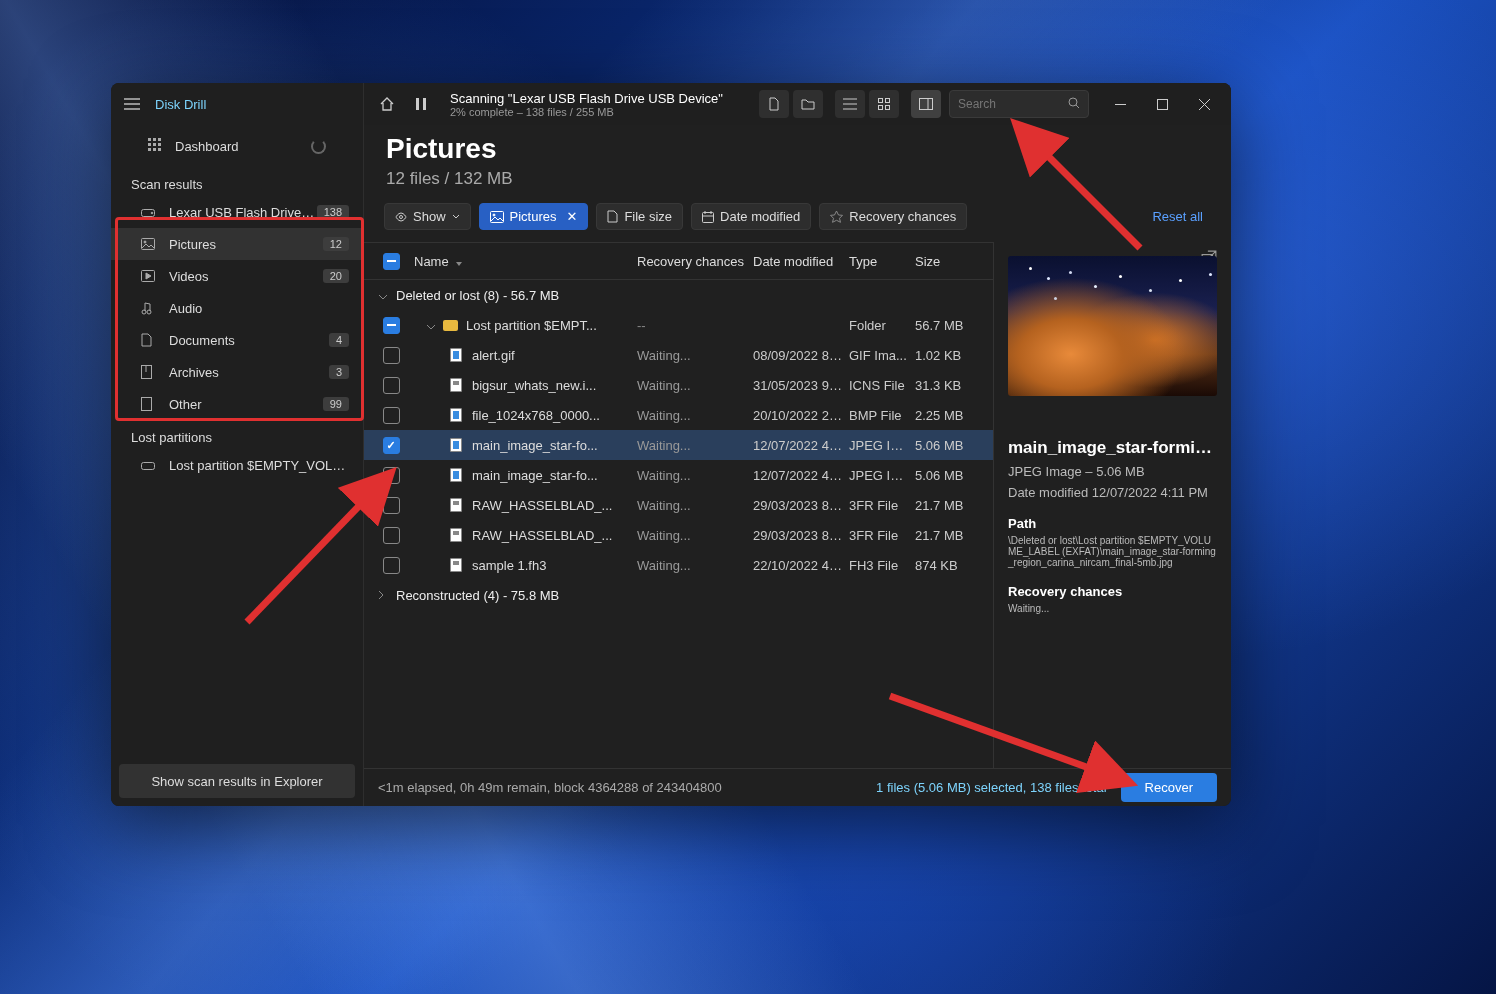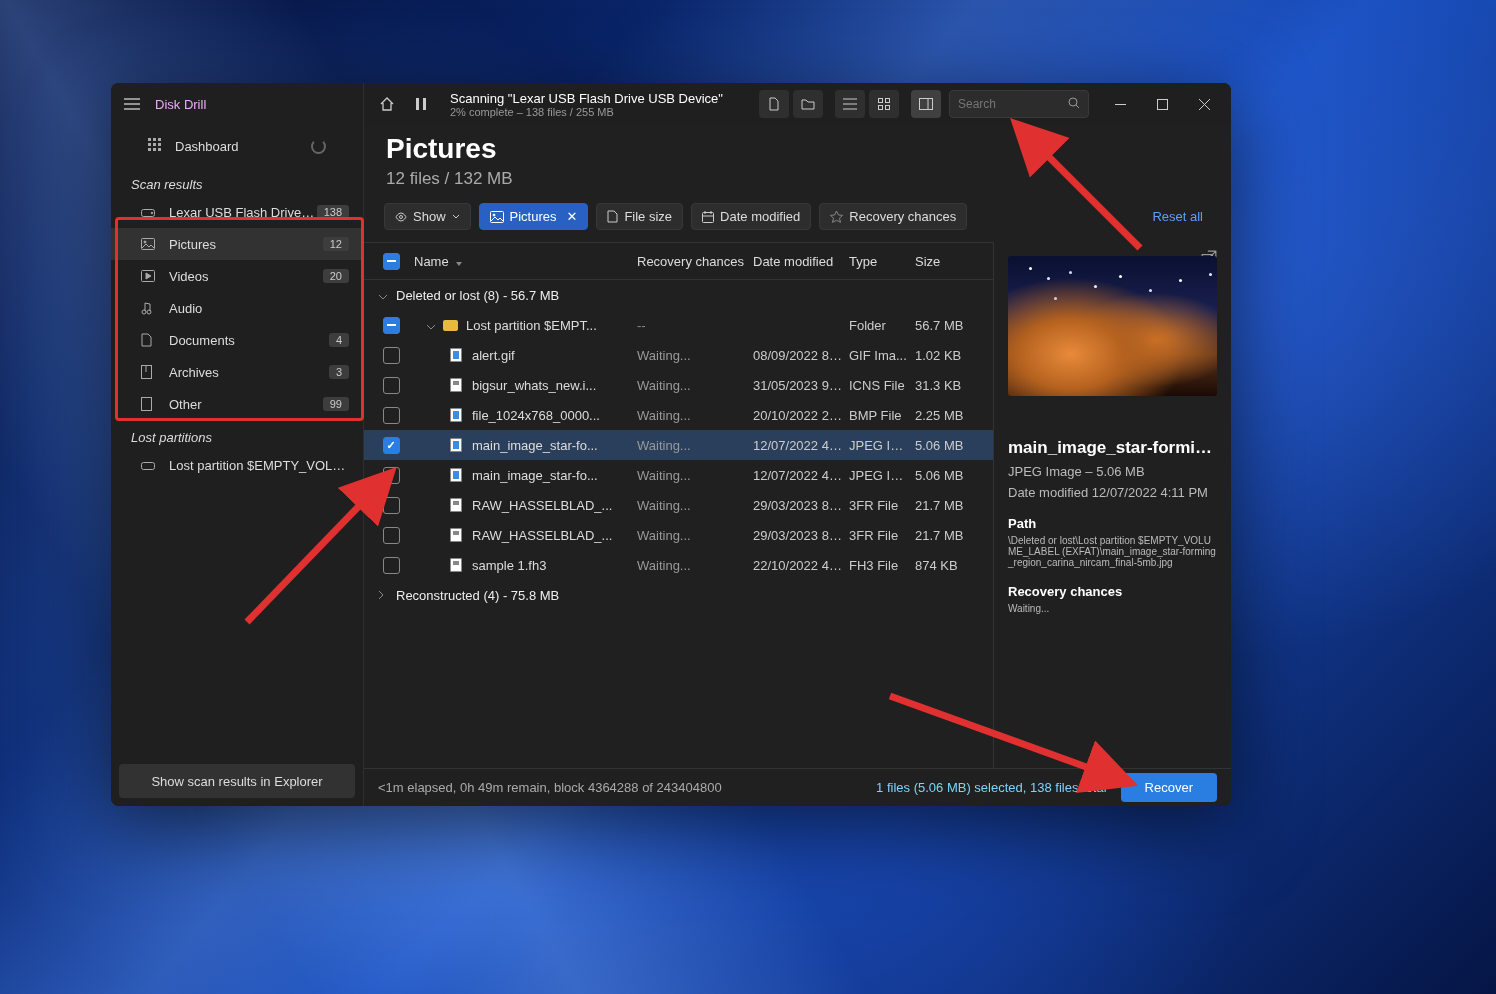--- a/index.html
+++ b/index.html
@@ -42,34 +42,34 @@
   background: #1f1f1f;
   display: flex;
   flex-direction: column;
   border-right: 1px solid #2e2e2e;
 }
 .titlebar-left {
   display: flex; align-items: center;
   height: 42px; padding-left: 8px;
 }
 .menu-icon { width: 26px; height: 26px; display:flex; align-items:center; justify-content:center; color:#bbb; cursor:pointer;}
-.app-title { font-size: 13px; color: #f0abfc; margin-left: 10px; }
+.app-title { font-size: 13px; color: #7dd3fc; margin-left: 10px; }
 .sidebar-row {
   display: flex; align-items: center;
   height: 32px; padding: 0 14px 0 30px;
   position: relative; cursor:pointer;
 }
 .sidebar-row.active { background: #323232; }
 .sidebar-icon { width: 16px; display:inline-flex; margin-right: 12px; color:#aaa;}
 .sidebar-label { flex: 1; overflow: hidden; text-overflow: ellipsis; white-space:nowrap; font-size:13px; color:#ddd;}
 .sidebar-count {
   background: #3d3d3d; color:#ccc;
   font-size: 11px; padding: 1px 7px; border-radius: 3px; text-align: center;
 }
-.sidebar-section { padding: 10px 20px 4px; color:#ddd; font-size: 13px; font-style: italic;}
+.sidebar-section { padding: 10px 20px 4px; color:#ddd; font-size: 13px;}
 .dashboard-row { display:flex; align-items:center; height:42px; padding: 0 37px; justify-content:space-between;}
 .dash-left { display:flex; align-items:center; gap: 14px;}
 .spinner {
   width: 15px; height:15px; border:2px solid #666; border-top-color:transparent;
   border-radius:50%; animation: spin 1s linear infinite;
 }
 @keyframes spin { to { transform: rotate(360deg);}}
 .show-explorer {
   margin: 8px; height: 34px; background:#323232; border-radius:4px;
   display:flex; align-items:center; justify-content:center;

